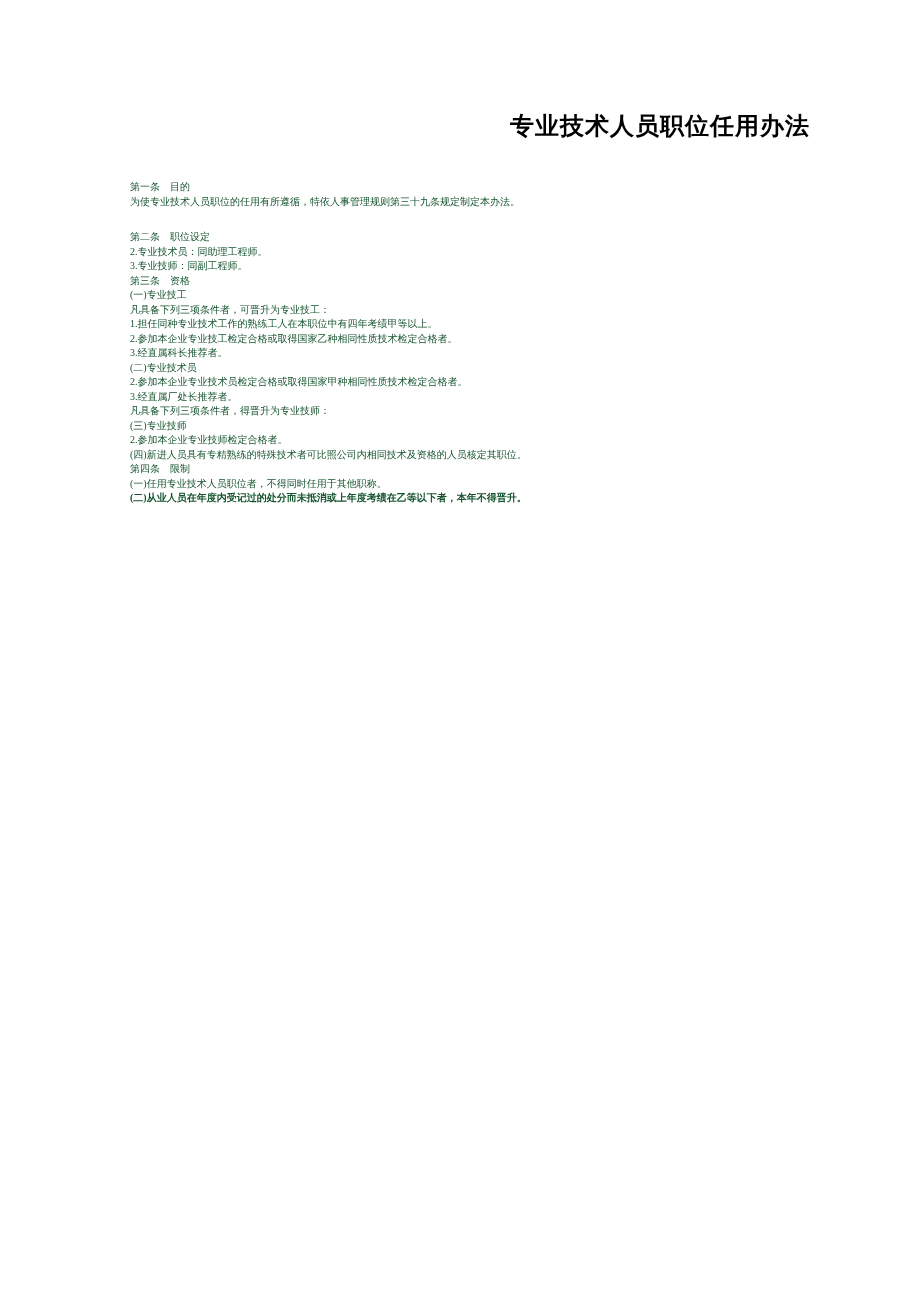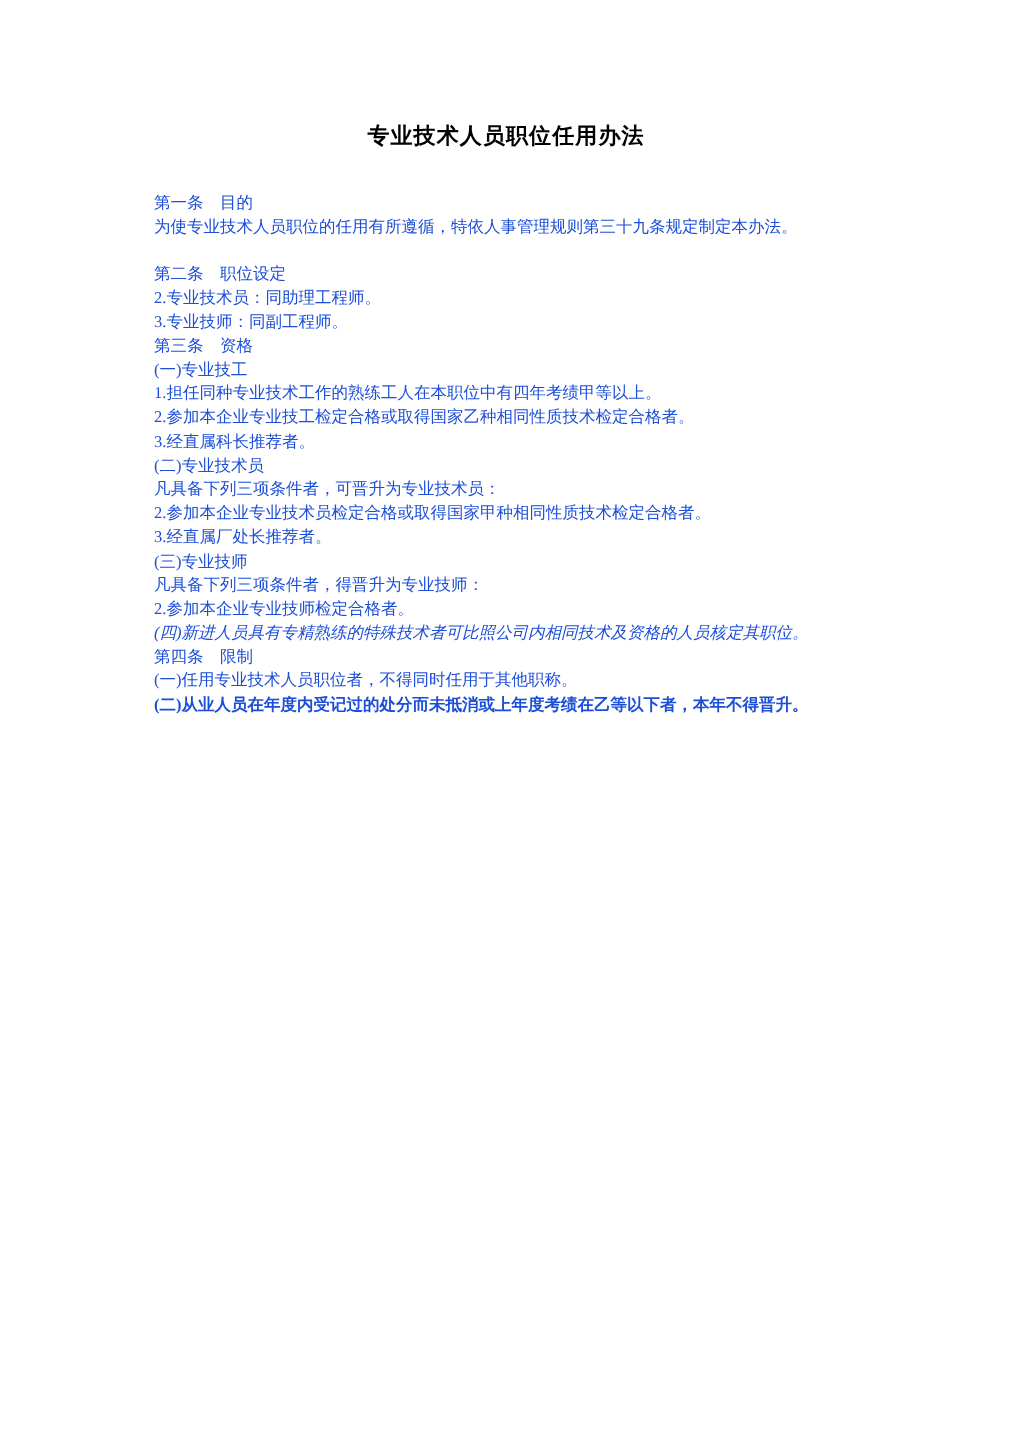--- a/index.html
+++ b/index.html
@@ -8,31 +8,31 @@
       box-sizing: border-box;
     }
     body {
       background: #ffffff;
       font-family: "SimSun", "宋体", serif;
       width: 920px;
       height: 1302px;
       padding: 110px 110px 0 110px;
     }
     .title {
-      text-align: center;
-      font-size: 20px;
+      text-align: right;
+      font-size: 24px;
       font-weight: bold;
       font-family: "SimHei", "黑体", sans-serif;
       margin-bottom: 38px;
       letter-spacing: 1px;
     }
     .content {
-      font-size: 15px;
+      font-size: 10px;
       line-height: 1.45;
-      color: #1d4ed8;
+      color: #14532d;
     }
     .para {
       text-indent: 2em;
     }
     .blank-line {
       height: 21px;
     }
   </style>
 </head>
 <body>
@@ -41,27 +41,27 @@
 
 <div class="content" id="content-container">
     <p class="para">第一条　目的</p>
     <p class="para">为使专业技术人员职位的任用有所遵循，特依人事管理规则第三十九条规定制定本办法。</p>
     <div class="blank-line"></div>
     <p class="para">第二条　职位设定</p>
     <p class="para">2.专业技术员：同助理工程师。</p>
     <p class="para">3.专业技师：同副工程师。</p>
     <p class="para">第三条　资格</p>
     <p class="para">(一)专业技工</p>
+    <p class="para">凡具备下列三项条件者，可晋升为专业技工：</p>
     <p class="para">1.担任同种专业技术工作的熟练工人在本职位中有四年考绩甲等以上。</p>
     <p class="para">2.参加本企业专业技工检定合格或取得国家乙种相同性质技术检定合格者。</p>
     <p class="para">3.经直属科长推荐者。</p>
     <p class="para">(二)专业技术员</p>
-    <p class="para">凡具备下列三项条件者，可晋升为专业技术员：</p>
     <p class="para">2.参加本企业专业技术员检定合格或取得国家甲种相同性质技术检定合格者。</p>
     <p class="para">3.经直属厂处长推荐者。</p>
+    <p class="para">凡具备下列三项条件者，得晋升为专业技师：</p>
     <p class="para">(三)专业技师</p>
-    <p class="para">凡具备下列三项条件者，得晋升为专业技师：</p>
     <p class="para">2.参加本企业专业技师检定合格者。</p>
-    <p style="text-indent: 2em; padding-left: 0px; font-style: italic;">(四)新进人员具有专精熟练的特殊技术者可比照公司内相同技术及资格的人员核定其职位。</p>
+    <p style="text-indent: 2em; padding-left: 0px;">(四)新进人员具有专精熟练的特殊技术者可比照公司内相同技术及资格的人员核定其职位。</p>
     <p class="para">第四条　限制</p>
     <p class="para">(一)任用专业技术人员职位者，不得同时任用于其他职称。</p>
     <p style="text-indent: 2em; padding-left: 0px; font-weight: bold;">(二)从业人员在年度内受记过的处分而未抵消或上年度考绩在乙等以下者，本年不得晋升。</p>
   </div>
 
 </body></html>

